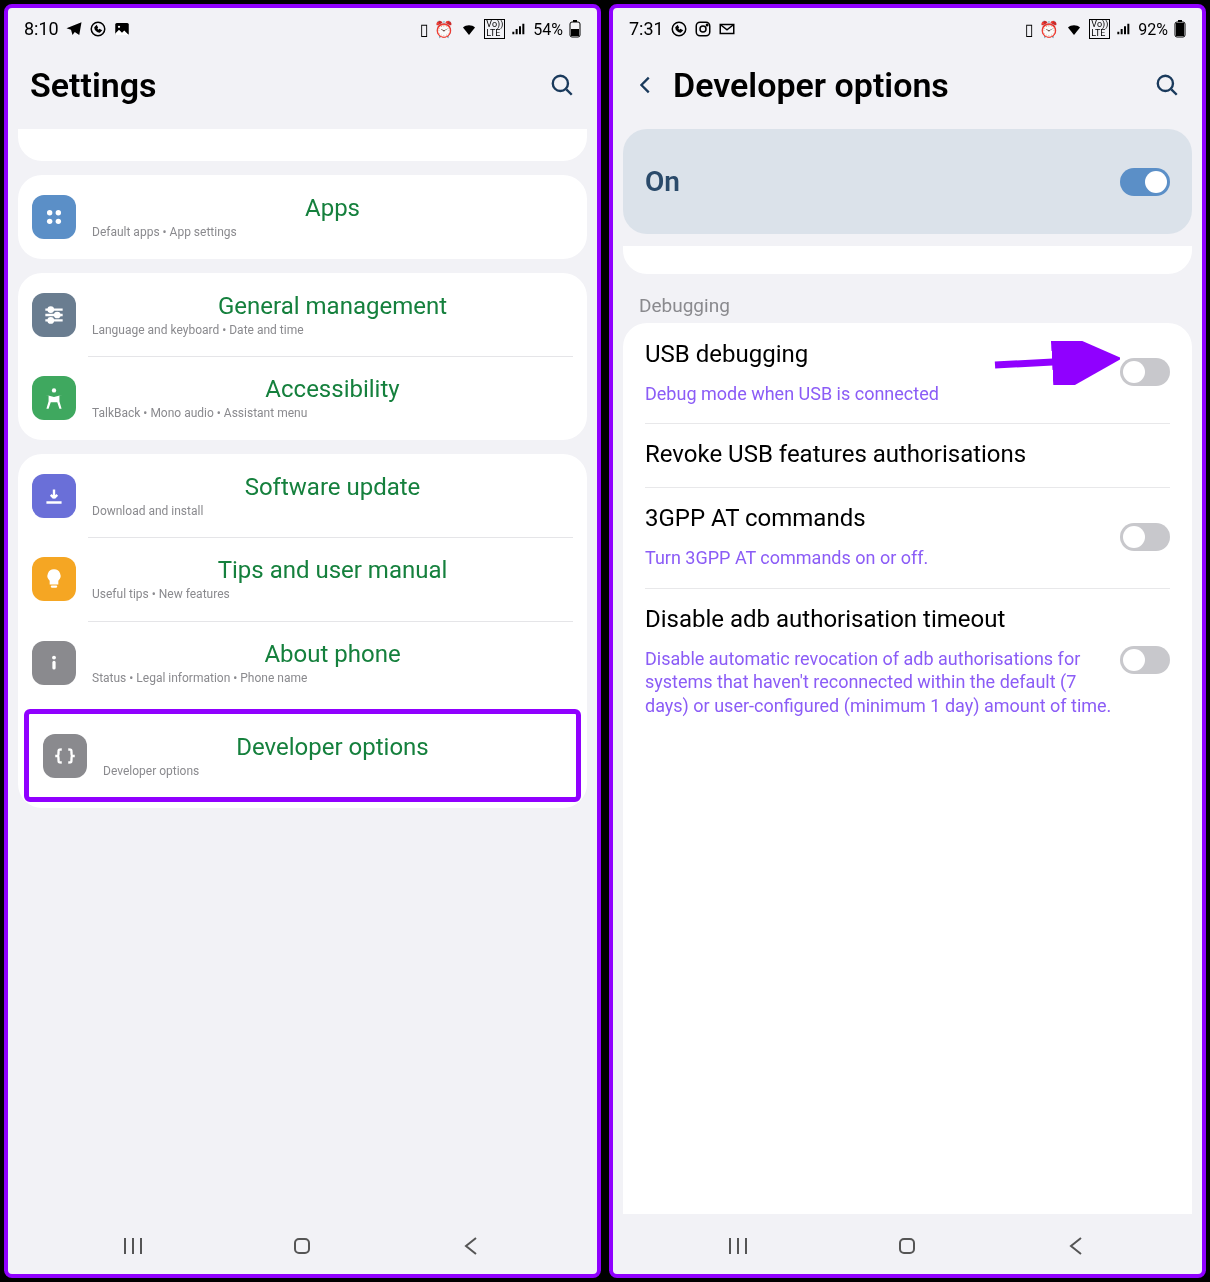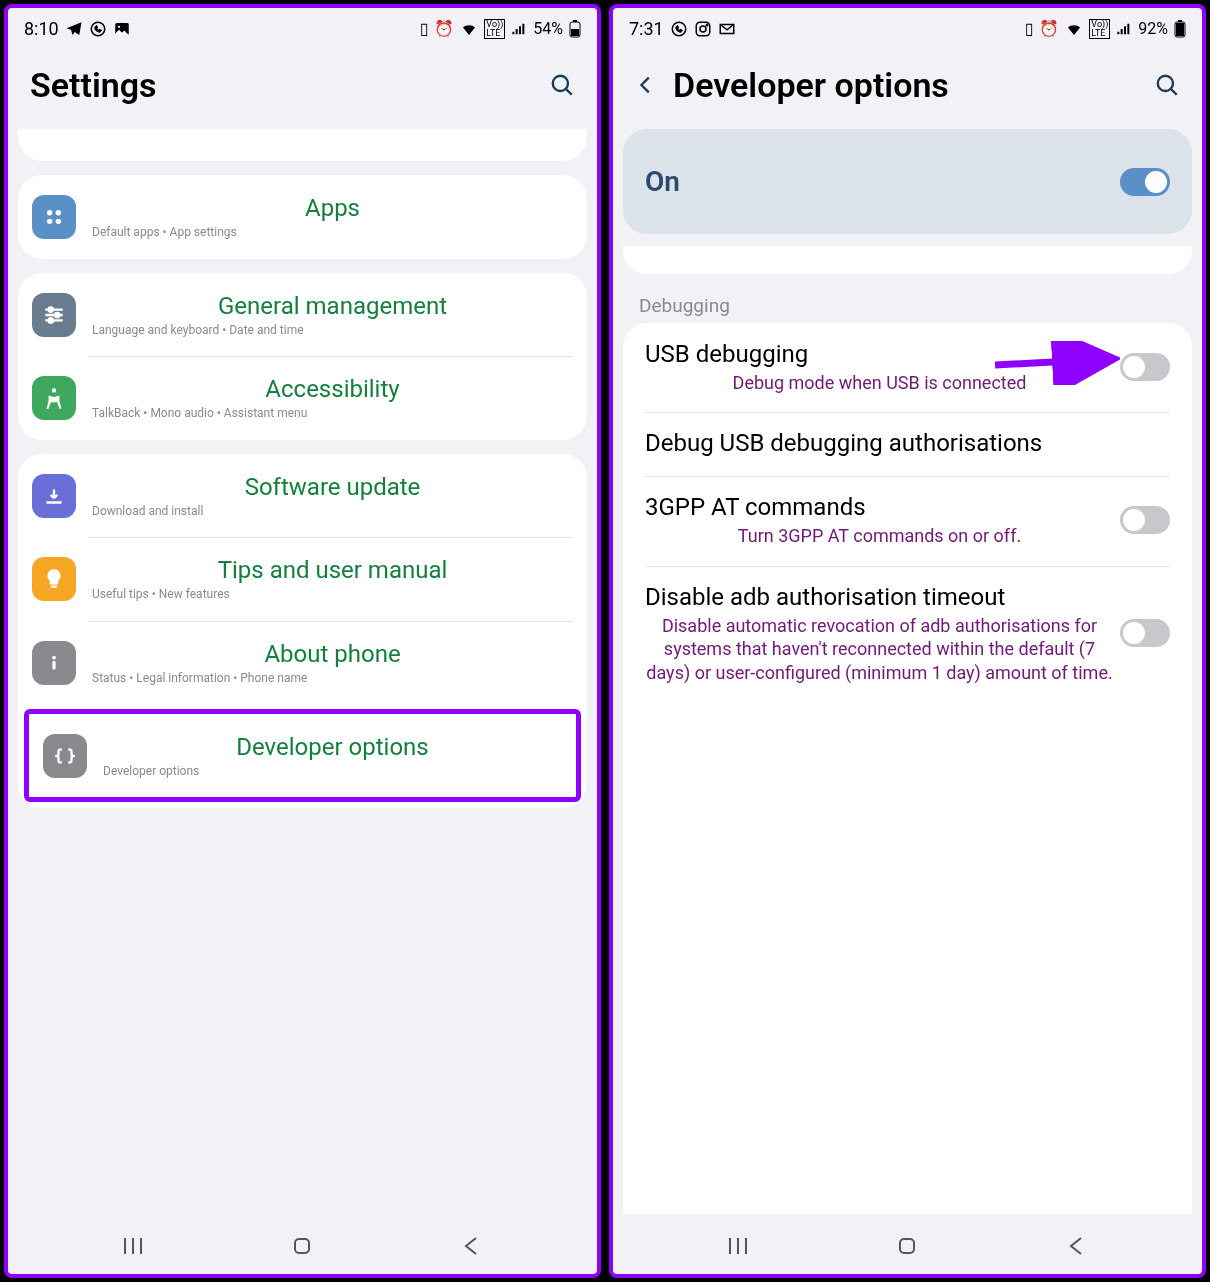--- a/index.html
+++ b/index.html
@@ -1,18 +1,18 @@
 <!DOCTYPE html>
 <html><head>
 <meta charset="utf-8">
 <style>
 * { margin:0; padding:0; box-sizing:border-box; font-family:-apple-system,BlinkMacSystemFont,"Segoe UI",Roboto,sans-serif; }
 body { background:#000; display:flex; gap:8px; padding:4px; width:1210px; height:1282px; }
 .phone { flex:1; background:#f2f2f6; border:4px solid #9000ff; border-radius:8px; display:flex; flex-direction:column; overflow:hidden; position:relative; }
-.statusbar { display:flex; justify-content:space-between; align-items:center; padding:10px 16px 6px; font-size:18px; color:#000; }
+.statusbar { display:flex; justify-content:space-between; align-items:flex-end; padding:10px 16px 6px; font-size:18px; color:#000; }
 .statusbar .left,.statusbar .right { display:flex; align-items:center; gap:6px; }
 .statusbar .right { font-size:16px; }
 .header { display:flex; align-items:center; justify-content:space-between; padding:20px 22px 24px; }
 .header .title { font-size:34px; font-weight:600; color:#000000; }
 .header .back { font-size:28px; color:#1a3a5c; margin-right:8px; }
 .header .left-group { display:flex; align-items:center; gap:8px; }
 .search-icon { width:26px; height:26px; }
 .card { background:#fff; border-radius:24px; margin:0 10px 14px; overflow:hidden; }
 .card.tight { border-top-left-radius:0; border-top-right-radius:0; margin-top:-4px; padding-top:4px; }
 .row { display:flex; align-items:flex-start; padding:18px 14px; gap:16px; position:relative; }
@@ -23,21 +23,21 @@
 .row .sub { font-size:12px; color:#8a8a8e; margin-top:2px; line-height:1.3; }
 .highlight { border:5px solid #9000ff; border-radius:6px; margin:4px 6px 6px; }
 .master-toggle { background:#dbe2ea; margin:0 10px 12px; border-radius:24px; padding:36px 22px; display:flex; align-items:center; justify-content:space-between; }
 .master-toggle .label { font-size:28px; font-weight:600; color:#2a4a6a; }
 .section-header { font-size:19px; color:#8a8a8e; padding:8px 26px 6px; }
 .devrow { padding:16px 22px 18px; position:relative; }
 .devrow + .devrow::before { content:""; position:absolute; top:0; left:22px; right:22px; height:1px; background:#e8e8ea; }
 .devrow .flex { display:flex; align-items:center; justify-content:space-between; gap:6px; }
 .devrow .text { flex:1; }
 .devrow .title { font-size:24px; color:#000; line-height:1.25; }
-.devrow .sub { font-size:18px; color:#701a75; margin-top:2px; line-height:1.3;text-align:center; }
+.devrow .sub { font-size:18px; color:#8b5cf6; margin-top:13px; line-height:1.3; }
 .toggle { width:50px; height:28px; border-radius:14px; background:#c8c8cc; position:relative; flex-shrink:0; }
 .toggle::after { content:""; position:absolute; width:22px; height:22px; border-radius:50%; background:#fff; top:3px; left:3px; transition:.2s; }
 .toggle.on { background:#5b8fc7; }
 .toggle.on::after { left:25px; }
 .navbar { display:flex; justify-content:space-around; align-items:center; padding:18px 40px 14px; margin-top:auto; }
 .nav-btn { width:28px; height:28px; display:flex; align-items:center; justify-content:center; color:#444; }
 .arrow-annotation { position:absolute; pointer-events:none; }
 .partial-card { background:#fff; border-radius:0 0 24px 24px; margin:0 10px 12px; height:28px; }
 .scroll-area { flex:1; overflow:hidden; }
 svg { display:block; }
@@ -316,21 +316,21 @@
                 <path d="M0,0 L10,5 L0,10 z" fill="#9000ff"></path>
               </marker>
             </defs>
             <line x1="5" y1="24" x2="118" y2="18" stroke="#9000ff" stroke-width="7" marker-end="url(#ah)"></line>
           </svg>
         </div>
       </div>
       <div class="devrow">
         <div class="flex">
           <div class="text">
-            <div class="title">Debug USB debugging authorisations</div>
+            <div class="title">Revoke USB features authorisations</div>
           </div>
         </div>
       </div>
       <div class="devrow">
         <div class="flex">
           <div class="text">
             <div class="title">3GPP AT commands</div>
             <div class="sub">Turn 3GPP AT commands on or off.</div>
           </div>
           <div class="toggle"></div>

